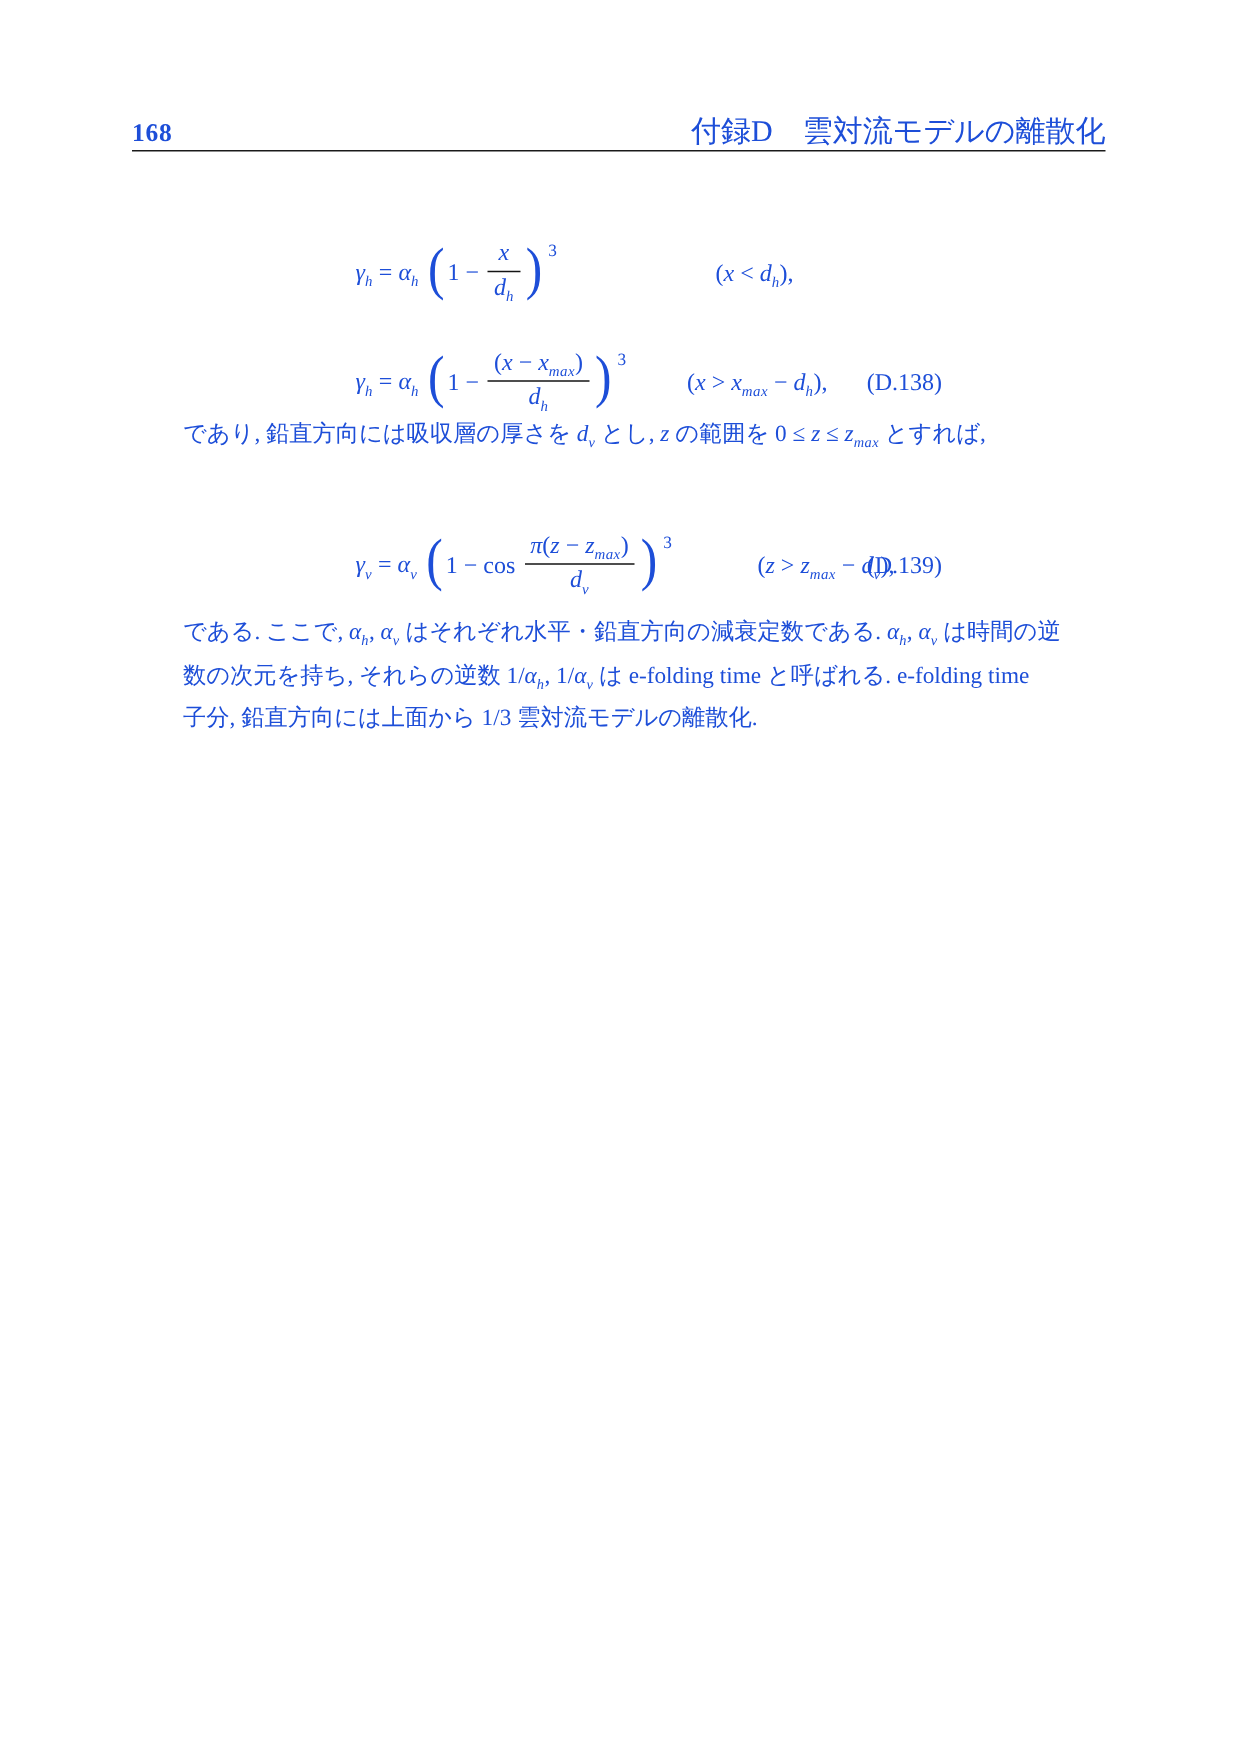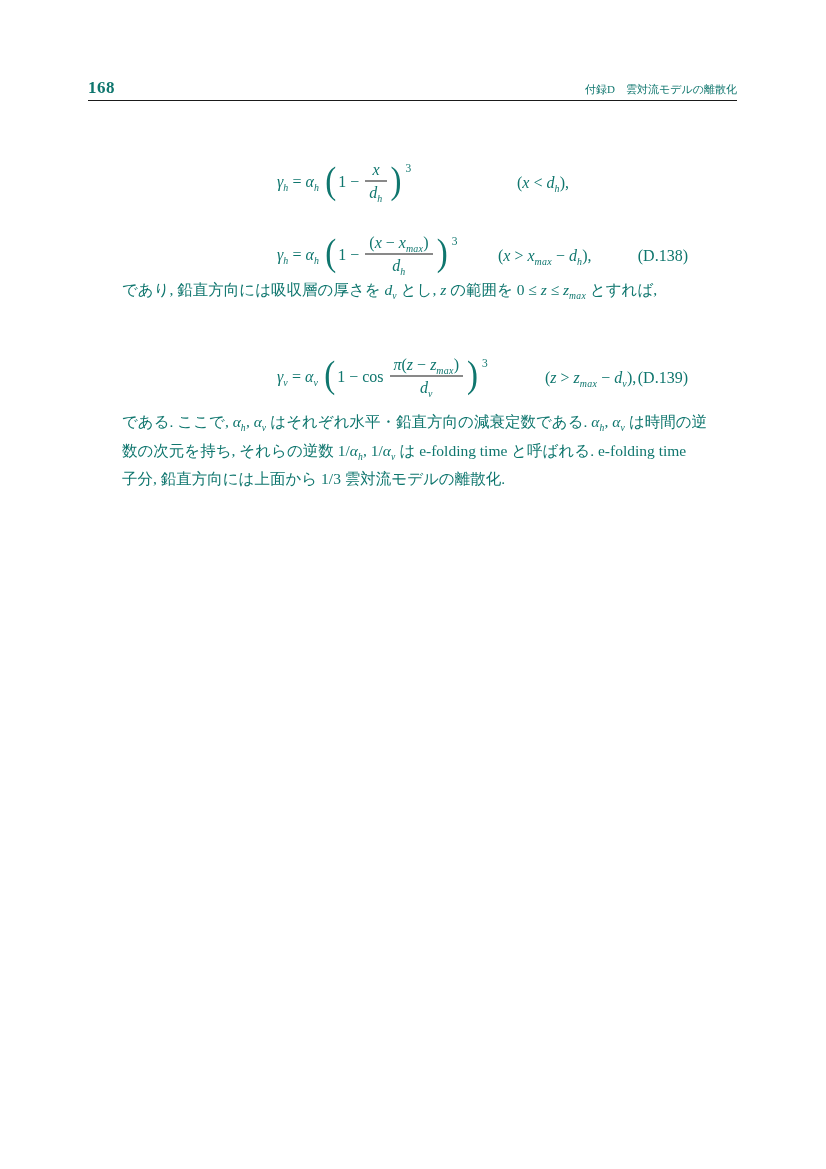--- a/index.html
+++ b/index.html
@@ -1,41 +1,41 @@
 <!DOCTYPE html>
 <html><head>
 <meta charset="utf-8">
 <style>
   html,body{margin:0;padding:0;background:#ffffff;}
   .page{
     position:relative;
     width:826px;height:1169px;
     background:#ffffff;
-    color:#0f766e;
+    color:#1d4ed8;
     font-family:"Liberation Serif","DejaVu Serif",serif;
     font-size:16px;
     overflow:hidden;
   }
   
   .hdr{position:absolute;top:77px;left:88px;width:649px;
        display:flex;justify-content:space-between;align-items:baseline;line-height:22px;}
   .pagenum{font-weight:bold;font-size:17px;letter-spacing:0.5px;}
-  .htitle{font-size:11px;}
+  .htitle{font-size:20px;}
   .rule{position:absolute;top:100px;left:88px;width:649px;height:1px;background:#1a1a1a;}
   
   .para{position:absolute;left:122px;width:625px;font-size:15.5px;line-height:28.5px;}
   #p1{top:121px;line-height:28px;}
   #p2{top:276px;line-height:28px;}
   #p3{top:408px;}
   .pline{white-space:nowrap;}
   
-  .eqrow{position:absolute;left:0;width:716px;margin-left:40px;}
+  .eqrow{position:absolute;left:0;width:716px;}
   .eqrow > span{position:absolute;top:50%;transform:translateY(-50%);white-space:nowrap;line-height:1.25;}
   .lhs{left:237px;}
-  .tag{right:68px;}
+  .tag{right:88px;}
   #eqr1{top:160px;height:46px;} #eqr1 .cond{left:477px;}
   #eqr2{top:203px;height:26px;} #eqr2 .cond{left:453px;}
   #eqr3{top:232px;height:47px;} #eqr3 .cond{left:458px;}
   #eqr4{top:332px;height:26px;} #eqr4 .cond{left:473px;}
   #eqr5{top:354px;height:47px;} #eqr5 .cond{left:505px;}
   
   .tk-m{font-style:italic;}
   .tk-n,.tk-t,.tk-r{font-style:normal;}
   sub.tk-s{font-style:italic;font-size:0.62em;line-height:0;letter-spacing:0.3px;}
   .frac{display:inline-block;vertical-align:middle;text-align:center;margin:0 2px;position:relative;top:-2px;}

